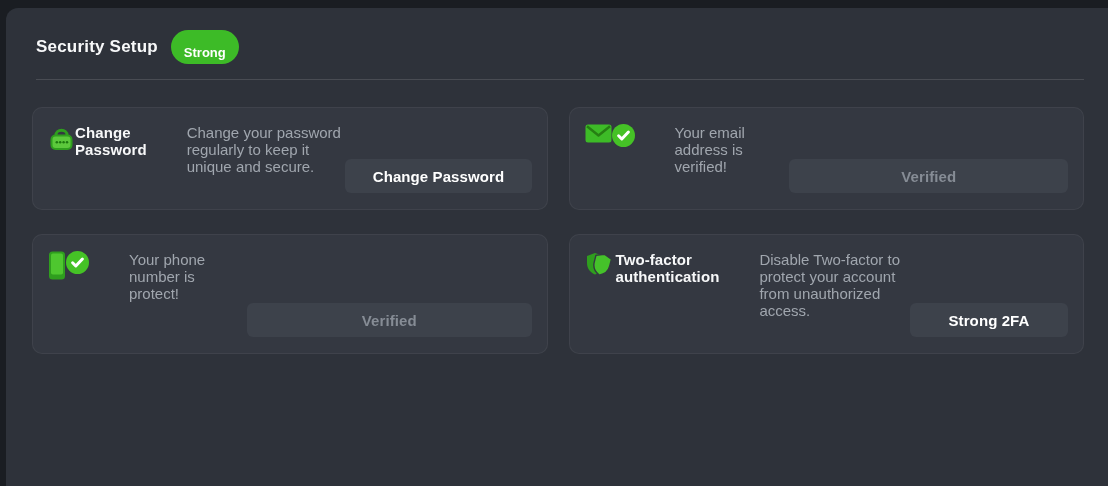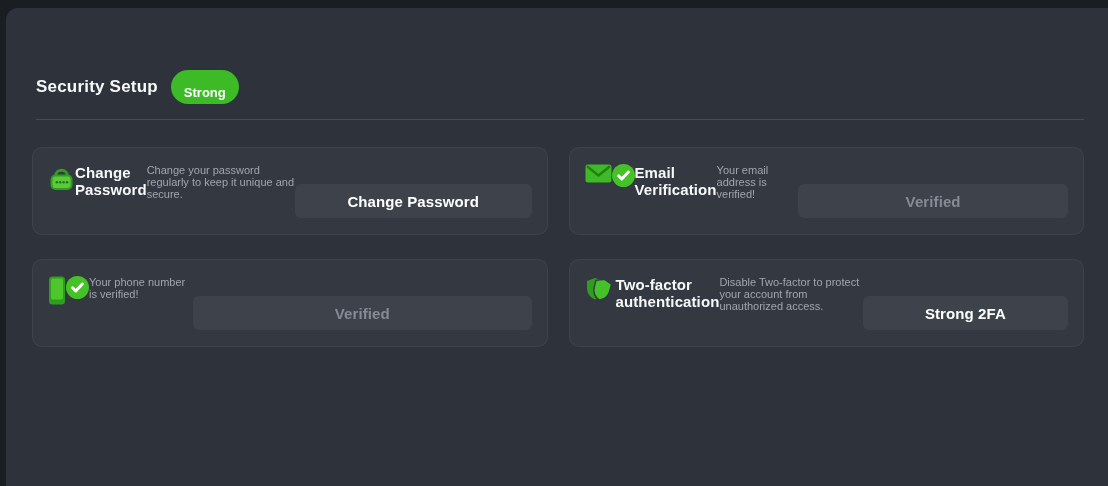--- a/index.html
+++ b/index.html
@@ -28,21 +28,20 @@
     width:calc(100% - 6px);
     height:calc(100% - 8px);
     background:var(--panel-bg);
     border-top-left-radius:12px;
     padding:22px 24px 24px 26px;
   }
   .header-row{
     display:flex;align-items:center;gap:13px;
     padding-left:4px;
     margin-bottom:15px;
-    margin-top:40px;
   }
   .page-title{
     color:var(--title-color);
     font-size:17px;font-weight:bold;
     letter-spacing:.2px;
   }
   .badge{
     display:inline-flex;align-items:center;justify-content:center;
     background:var(--accent-green);
     color:#fff;font-size:13px;font-weight:bold;
@@ -72,22 +71,23 @@
   }
   .icon-row .main-icon{display:inline-flex;}
   .card-title{
     color:var(--title-color);
     font-size:15px;font-weight:bold;
     margin-bottom:9px;
     letter-spacing:.1px;
   }
   .card-desc{
     color:var(--desc-color);
-    font-size:11px;
+    font-size:15px;
     margin-bottom:18px;
+    margin-left:40px;
   }
   .card-btn{
     margin-top:auto;
     width:100%;height:34px;
     background:var(--button-bg);
     border:none;border-radius:6px;
     color:#fff;font-family:inherit;
     font-size:15px;font-weight:bold;
     letter-spacing:.1px;
     cursor:pointer;
@@ -134,41 +134,40 @@
             <path d="M2 2.2 L13.5 11.5 L25 2.2" fill="none" stroke="#267f13" stroke-width="2.4" stroke-linejoin="round"></path>
           </svg>
         </span>
         <span>
           <svg width="23" height="23" viewBox="0 0 23 23">
             <circle cx="11.5" cy="11.5" r="11.5" fill="#45c226"></circle>
             <path d="M6.6 11.8 l3.2 3.2 l6.6 -7" fill="none" stroke="#fff" stroke-width="3" stroke-linecap="round" stroke-linejoin="round"></path>
           </svg>
         </span>
       </div>
-      <div class="card-title">Email Verification</div>
       <div class="card-desc">Your email address is verified!</div>
       <button class="card-btn muted">Verified</button>
     </div>
 
     <div class="card">
       <div class="icon-row">
         <span class="main-icon">
           <svg width="18" height="29" viewBox="0 0 18 29">
             <rect x="1" y="0.5" width="16" height="28" rx="3.5" fill="#2f9e1e"></rect>
             <rect x="3" y="2.6" width="12" height="21" rx="1.8" fill="#4ec72f"></rect>
           </svg>
         </span>
         <span>
           <svg width="23" height="23" viewBox="0 0 23 23">
             <circle cx="11.5" cy="11.5" r="11.5" fill="#45c226"></circle>
             <path d="M6.6 11.8 l3.2 3.2 l6.6 -7" fill="none" stroke="#fff" stroke-width="3" stroke-linecap="round" stroke-linejoin="round"></path>
           </svg>
         </span>
       </div>
-      <div class="card-desc">Your phone number is verified!</div>
+      <div class="card-desc">Your phone number is protect!</div>
       <button class="card-btn muted">Verified</button>
     </div>
 
     <div class="card">
       <div class="icon-row">
         <span class="main-icon">
           <svg width="31" height="28" viewBox="0 0 31 28">
             <path d="M10 2 L18 5 V12 C18 18 14.5 21.5 10 23.5 C5.5 21.5 2 18 2 12 V5 Z" fill="#2f9e1e"></path>
             <g transform="rotate(14 17 13)">
               <path d="M17 3 L25 6 V13 C25 19 21.5 22.5 17 24.5 C12.5 22.5 9 19 9 13 V6 Z" fill="#45c22a" stroke="#343841" stroke-width="1.4"></path>

